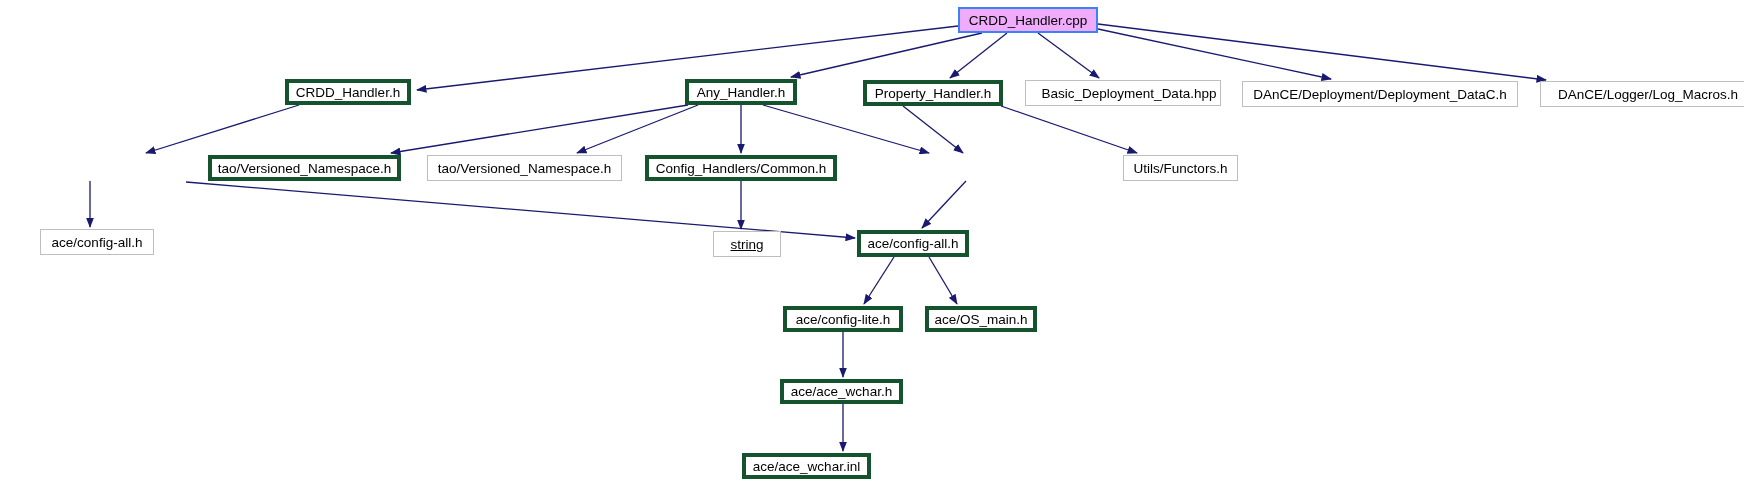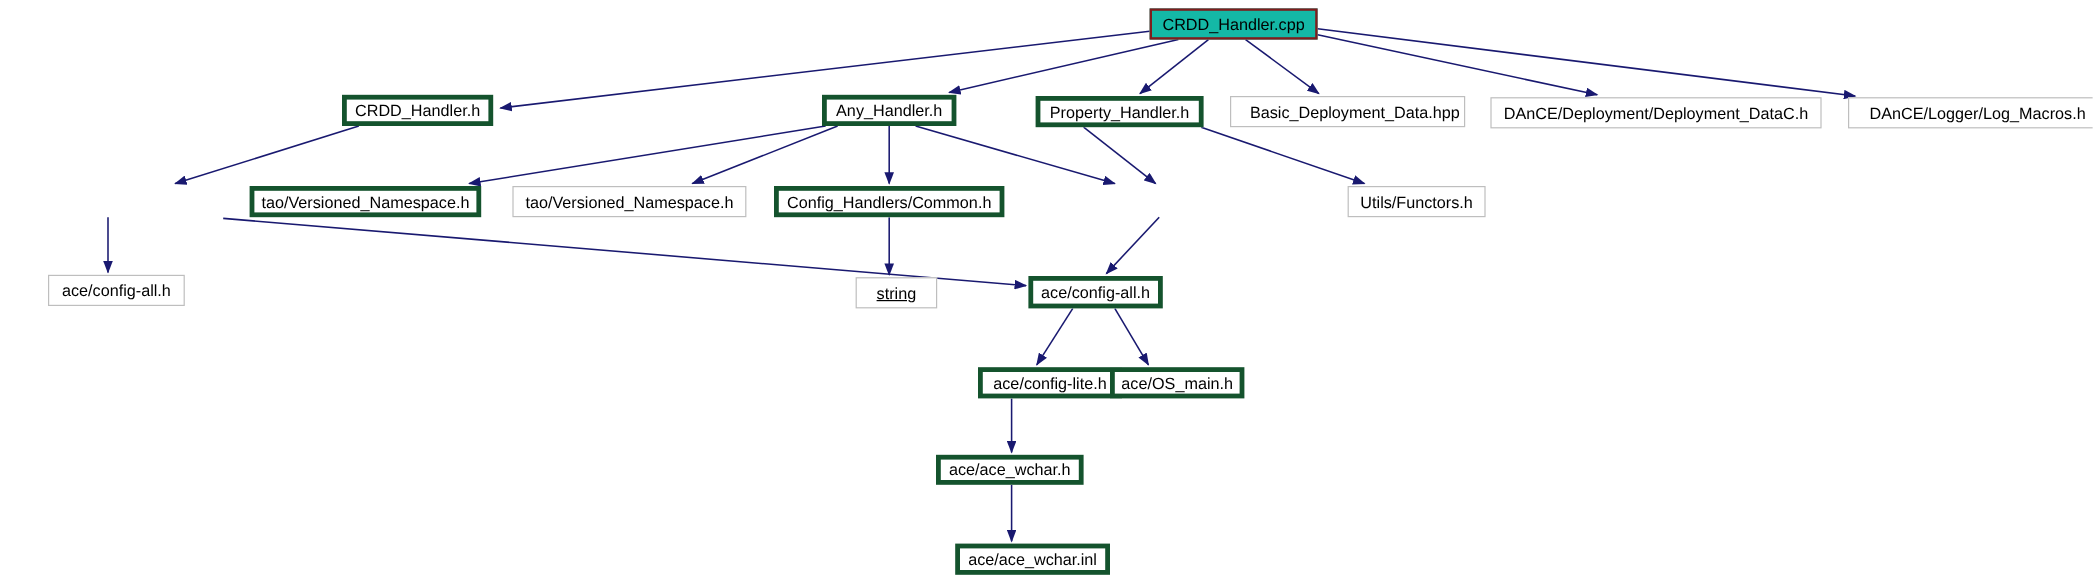--- a/index.html
+++ b/index.html
@@ -28,22 +28,22 @@
     color: #000000;
     background: #ffffff;
     border: 1px solid #bebebe;
     cursor: default;
   }
   .node.linked {
     border: 4px solid #14532d;
     cursor: pointer;
   }
   .node.current {
-    background: #14b8a6;
-    border: 2px solid #7f1d1d;
+    background: #f0abfc;
+    border: 2px solid #3b82f6;
   }
   .edge-line {
     stroke: #191970;
     stroke-width: 1.3;
     fill: none;
   }
 </style>
 </head>
 <body>
 
@@ -85,18 +85,18 @@
   <div class="node" style="left:1025px; top:80px; width:196px; height:26px;padding-left:12px;">Basic_Deployment_Data.hpp</div>
   <div class="node" style="left:1242px; top:81px; width:276px; height:26px;">DAnCE/Deployment/Deployment_DataC.h</div>
   <div class="node" style="left:1540px; top:81px; width:216px; height:26px;">DAnCE/Logger/Log_Macros.h</div>
   <div class="node linked" style="left:208px; top:155px; width:193px; height:26px;">tao/Versioned_Namespace.h</div>
   <div class="node" style="left:427px; top:155px; width:195px; height:26px;">tao/Versioned_Namespace.h</div>
   <div class="node linked" style="left:645px; top:155px; width:192px; height:26px;">Config_Handlers/Common.h</div>
   <div class="node" style="left:1123px; top:155px; width:115px; height:26px;">Utils/Functors.h</div>
   <div class="node" style="left:40px;  top:229px; width:114px; height:26px;">ace/config-all.h</div>
   <div class="node" style="left:713px; top:231px; width:68px;  height:26px;text-decoration:underline;">string</div>
   <div class="node linked" style="left:857px; top:230px; width:112px; height:27px;">ace/config-all.h</div>
-  <div class="node linked" style="left:783px; top:306px; width:120px; height:26px;margin-left:32px;">ace/config-lite.h</div>
+  <div class="node linked" style="left:783px; top:306px; width:120px; height:26px;">ace/config-lite.h</div>
   <div class="node linked" style="left:925px; top:306px; width:112px; height:26px;">ace/OS_main.h</div>
   <div class="node linked" style="left:780px; top:379px; width:123px; height:25px;">ace/ace_wchar.h</div>
-  <div class="node linked" style="left:796px; top:453px; width:129px; height:26px;">ace/ace_wchar.inl</div>
+  <div class="node linked" style="left:742px; top:453px; width:129px; height:26px;">ace/ace_wchar.inl</div>
 
 </div>
 
 </body></html>

